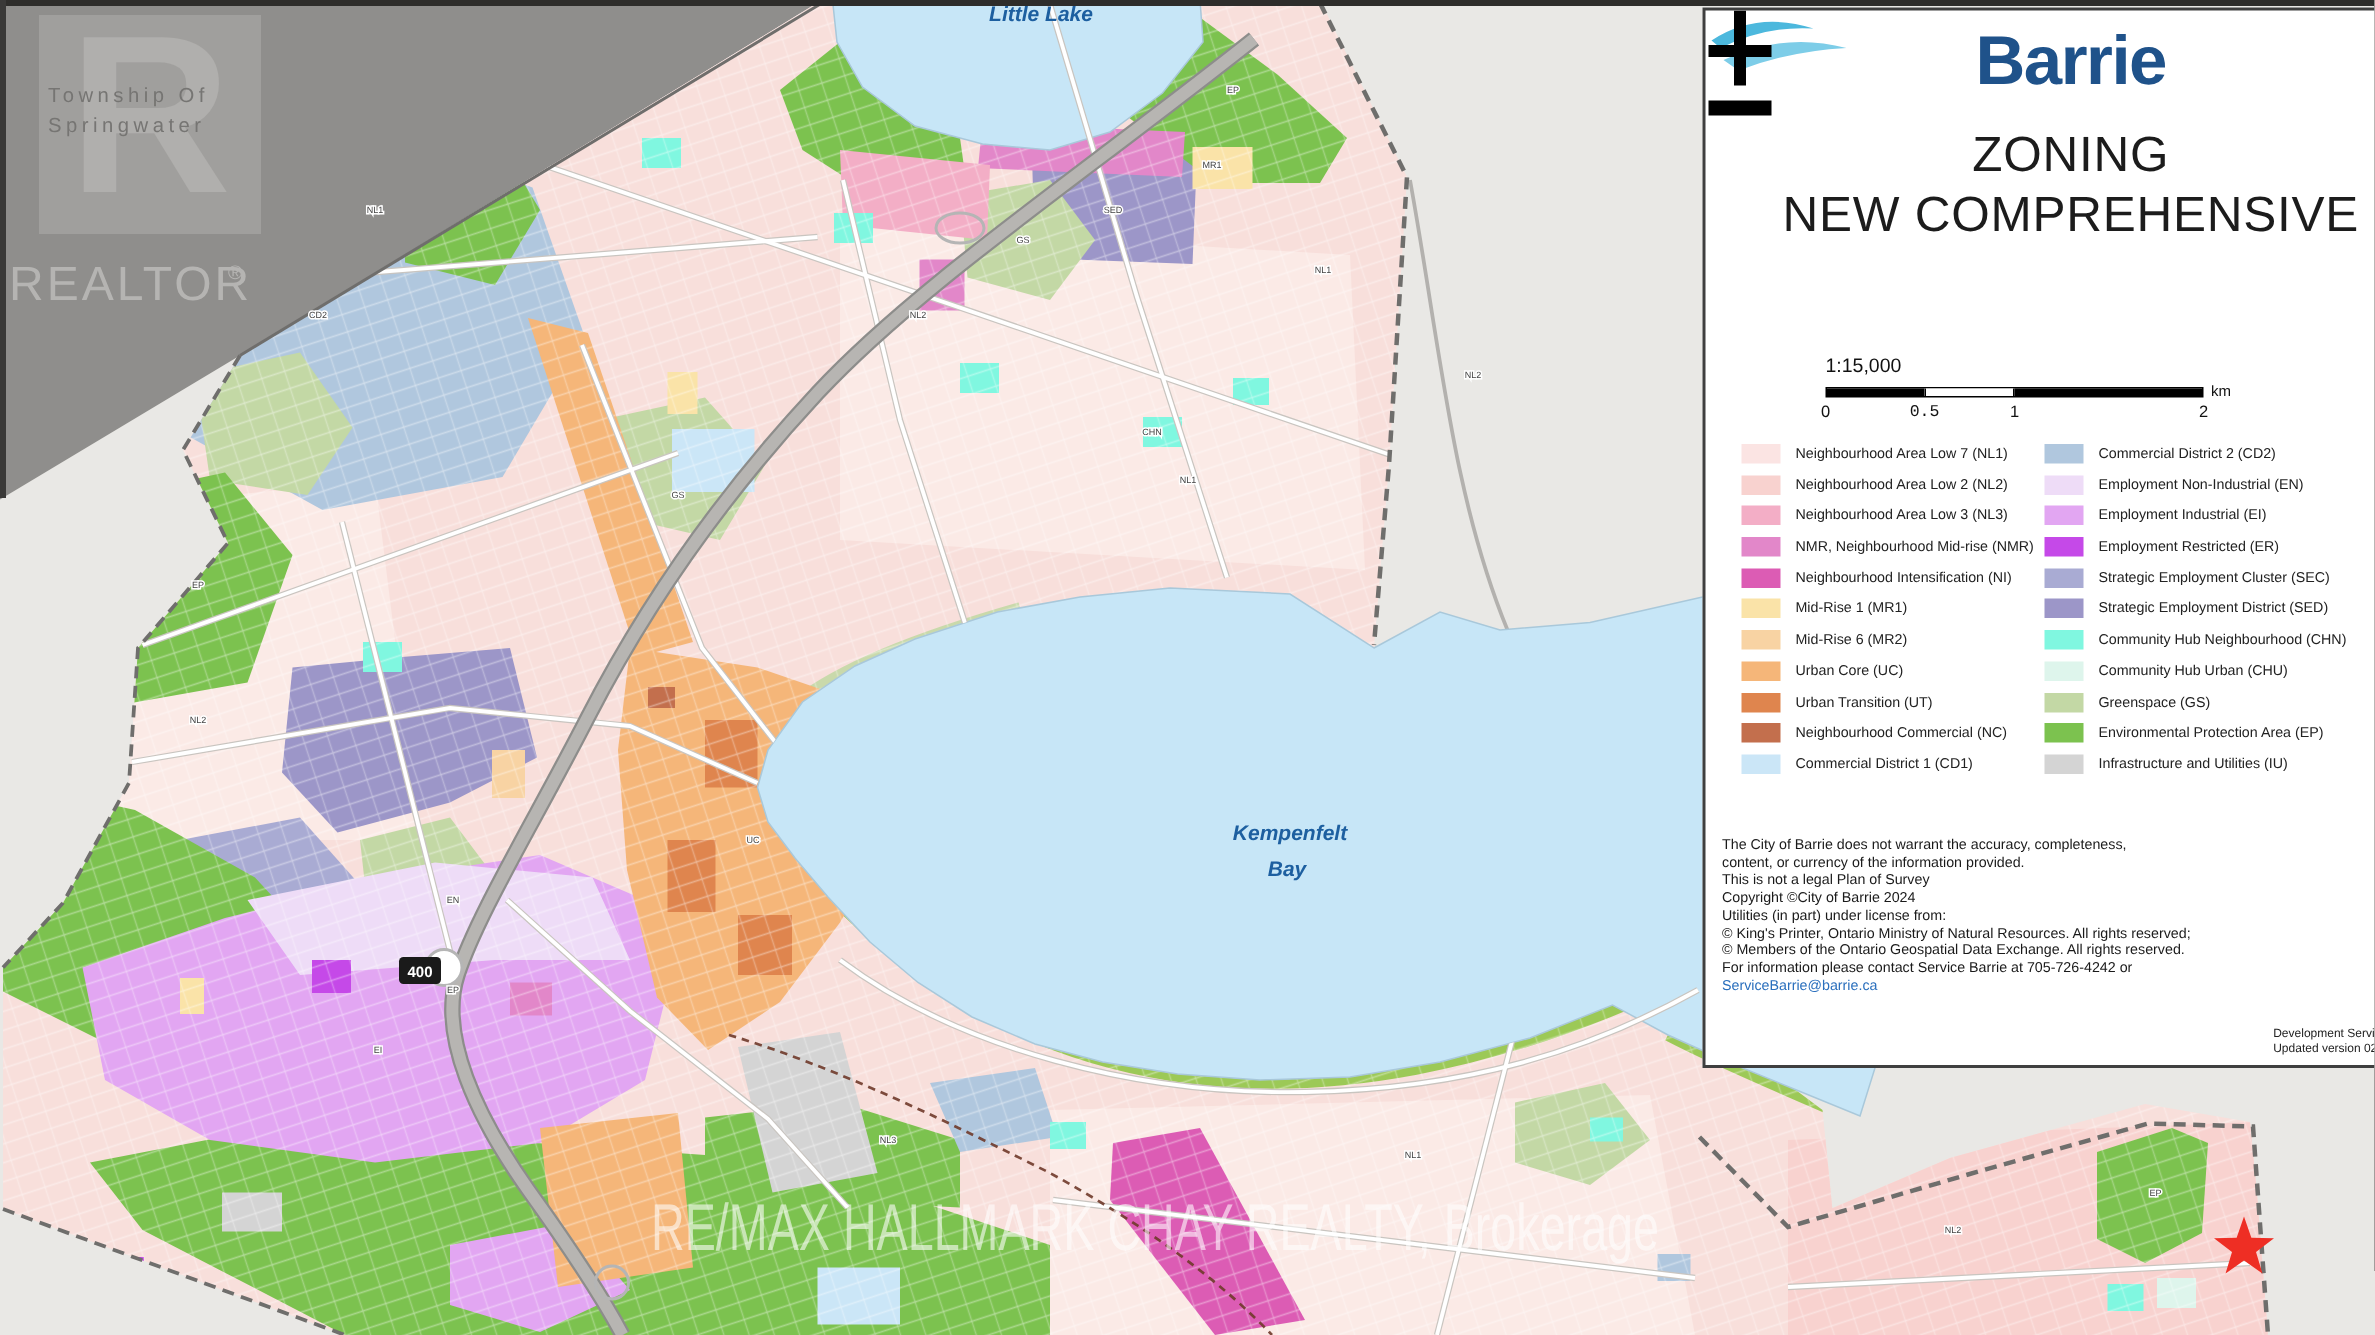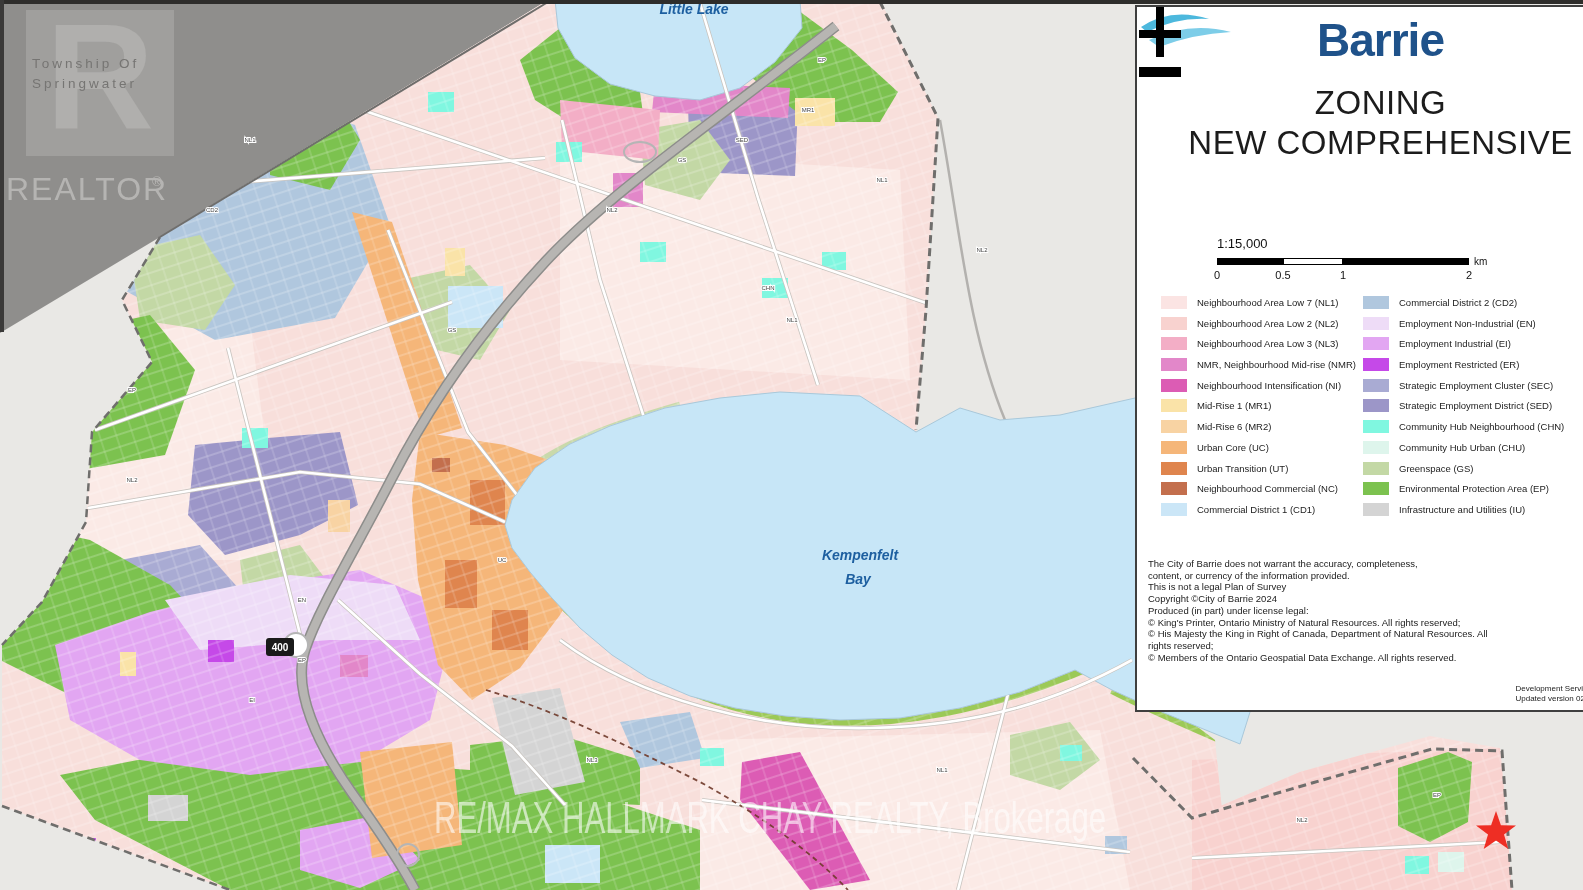--- a/index.html
+++ b/index.html
@@ -265,21 +265,21 @@
       </div>
 
   <div class="scale-ratio">1:15,000</div>
   <div class="scale-bar">
     <div class="seg b" style="width:66px"></div>
     <div class="seg w" style="width:60px"></div>
     <div class="seg b" style="width:126px"></div>
   </div>
   <div class="scale-ticks" id="scale-ticks">
         <span style="left: 0px;">0</span>
-        <span style="left: 66px;">0.5</span>
+        <span style="left: 66px; font-family: Liberation Mono, monospace;">0.5</span>
         <span style="left: 126px;">1</span>
         <span style="left: 252px;">2</span>
       </div>
   <div class="scale-km">km</div>
 
   <div class="legend-col left" id="legend-left">
         <div class="legend-row">
           <div class="legend-swatch" style="background: rgb(251, 228, 227);"></div>
           <span class="legend-label">Neighbourhood Area Low 7 (NL1)</span>
         </div>
@@ -369,24 +369,24 @@
           <div class="legend-swatch" style="background: rgb(212, 212, 212);"></div>
           <span class="legend-label">Infrastructure and Utilities (IU)</span>
         </div>
       </div>
 
   <div class="disclaimer" id="disclaimer">
         <div>The City of Barrie does not warrant the accuracy, completeness,</div>
         <div>content, or currency of the information provided.</div>
         <div>This is not a legal Plan of Survey</div>
         <div>Copyright ©City of Barrie 2024</div>
-        <div>Produced (in part) under license legal:</div>
+        <div>Utilities (in part) under license from:</div>
         <div>© King's Printer, Ontario Ministry of Natural Resources. All rights reserved;</div>
-        <div>© His Majesty the King in Right of Canada, Department of Natural Resources. All rights reserved;</div>
         <div>© Members of the Ontario Geospatial Data Exchange. All rights reserved.</div>
+        <div><span>For information please contact Service Barrie at 705-726-4242 or </span><span class="link">ServiceBarrie@barrie.ca</span></div>
       </div>
 
   <svg class="north" width="46" height="78" viewBox="0 0 46 78">
     <rect x="19" y="0" width="8" height="50" fill="#000"></rect>
     <rect x="2" y="23" width="42" height="8" fill="#000"></rect>
     <rect x="2" y="60" width="42" height="10" fill="#000"></rect>
   </svg>
 
   <div class="panel-footer">
     <div>Development Services</div>

